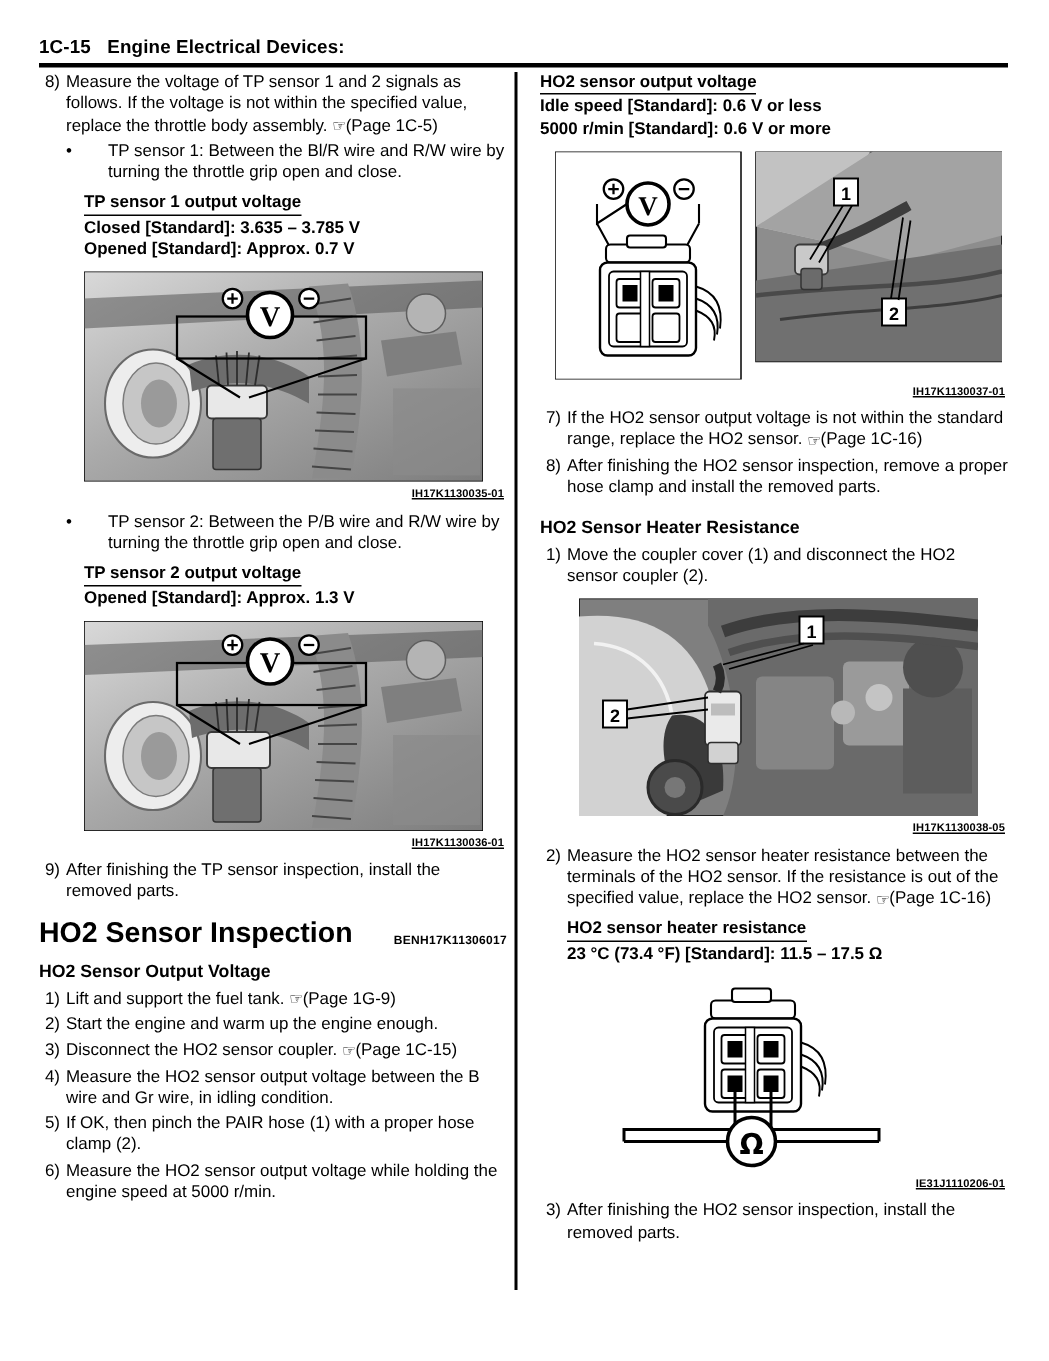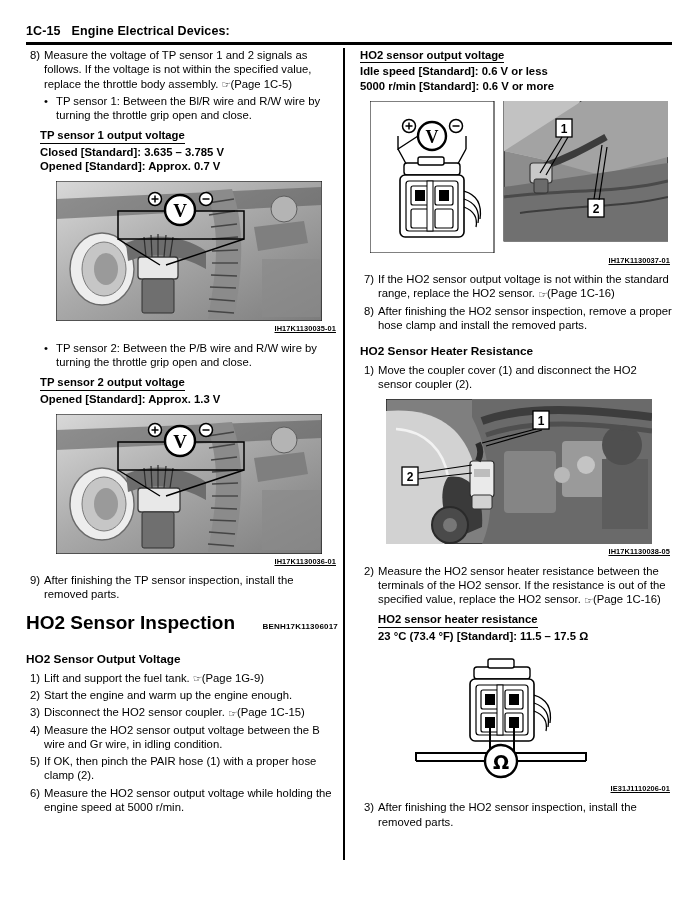--- a/index.html
+++ b/index.html
@@ -81,37 +81,37 @@
     margin-left: 16px;
     margin-bottom: 3px;
   }
   .bullet .dot {
     width: 14px;
     flex: 0 0 14px;
     text-align: left;
     padding-left: 2px;
     box-sizing: border-box;
   }
-  .bullet .body { flex: 1 1 auto; }
+  .bullet .body { flex: 1 1 auto; margin-left: 16px; }
 
   
   .ref {
     font-family: "DejaVu Sans", sans-serif;
     font-size: 10.5px;
     letter-spacing: -0.5px;
     position: relative;
     top: 0.5px;
   }
 
   
   .spec {
     font-weight: bold;
     margin: 6px 0 6px 0;
   }
-  .spec.indent-bullet { margin-left: 14px; }
+  .spec.indent-bullet { margin-left: 30px; }
   .spec .title {
     border-bottom: 1.3px solid #000;
     display: inline-block;
     padding-bottom: 0px;
     margin-bottom: 1px;
   }
   .spec .row { display: block; }
 
   
   .sec-h1 {
@@ -119,21 +119,21 @@
     font-weight: bold;
     margin: 14px 0 2px 0;
     font-family: "Liberation Serif", serif;
   }
   .sec-h1 .h1txt { font-family: "Liberation Sans", sans-serif; }
   .sec-code {
     font-size: 8px;
     font-weight: bold;
     text-align: right;
     letter-spacing: 0.2px;
-    margin: -12px 0 18px 0;
+    margin: -12px 0 6px 0;
   }
   .sec-h2 {
     font-size: 11.8px;
     font-weight: bold;
     margin: 2px 0 4px 0;
   }
   .sec-h2.tight { margin-top: 12px; }
 
   
   .fig { margin: 8px 0 4px 0; }

